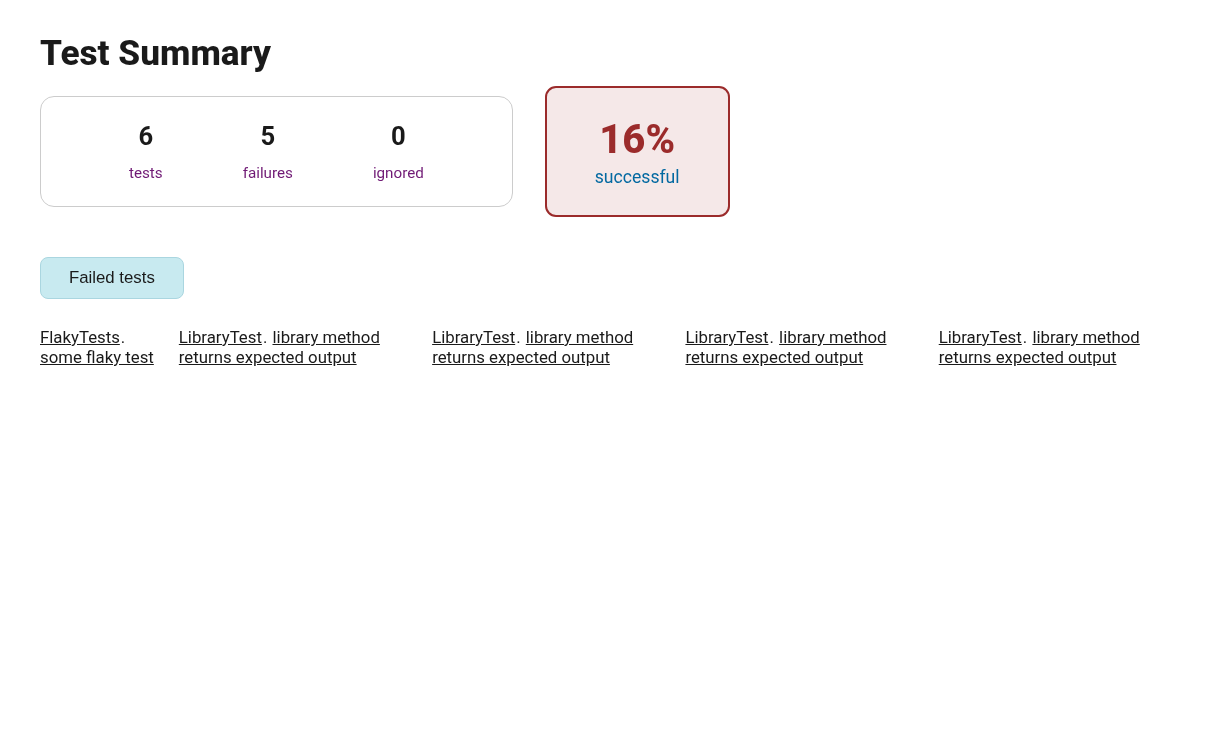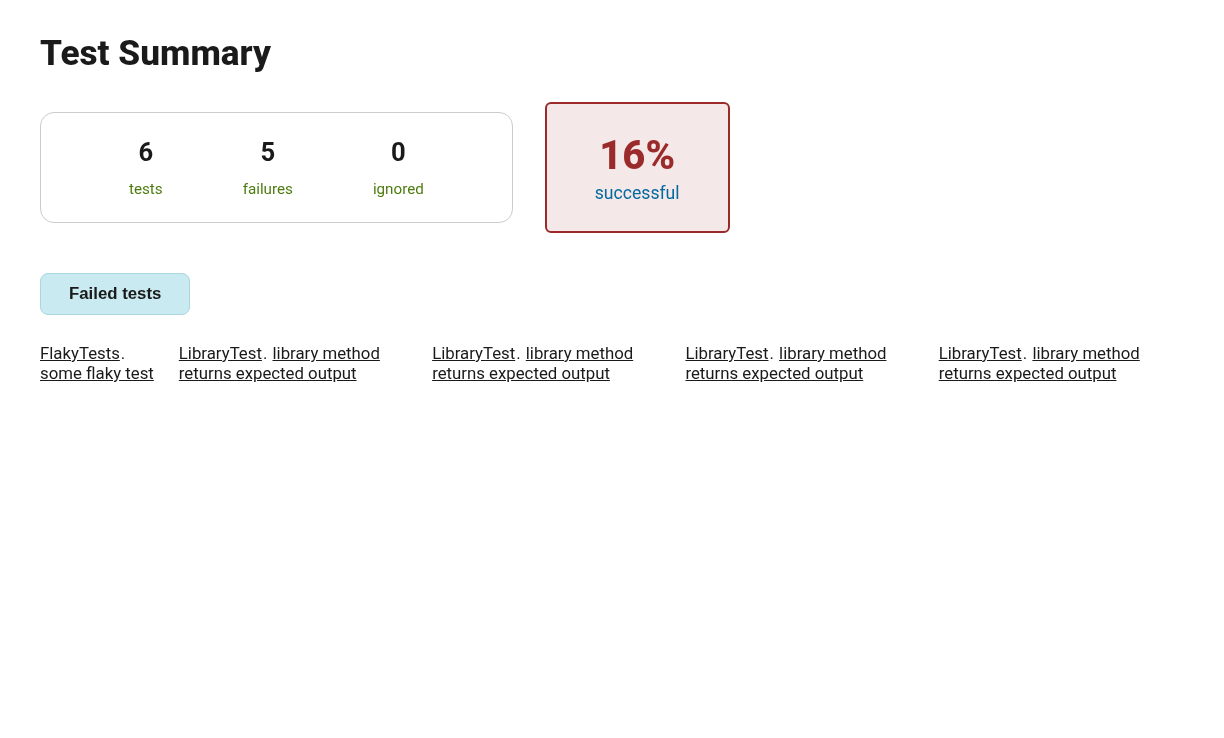--- a/index.html
+++ b/index.html
@@ -13,21 +13,21 @@
       background: #fff;
       color: #222;
       padding: 32px 40px;
       width: 1224px;
       min-height: 738px;
     }
 
     .page-title {
       font-size: 2.2rem;
       font-weight: 800;
-      margin-bottom: 28px;
+      margin-bottom: 12px;
       color: #1a1a1a;
     }
 
     .summary-row {
       display: flex;
       align-items: center;
       gap: 32px;
       margin-bottom: 40px;
     }
 
@@ -53,27 +53,27 @@
 
     .stat-value {
       font-size: 1.6rem;
       font-weight: 700;
       color: #1a1a1a;
       margin-bottom: 4px;
     }
 
     .stat-label {
       font-size: 0.95rem;
-      color: #4d7c0f;
+      color: #701a75;
       margin-top: 9px;
     }
 
     .success-box {
       border: 2.5px solid #9b2b2b;
-      border-radius: 6px;
+      border-radius: 11px;
       background: #f5e8e8;
       padding: 28px 48px;
       display: flex;
       flex-direction: column;
       align-items: center;
       justify-content: center;
       min-width: 180px;
     }
 
     .success-percent {
@@ -93,21 +93,21 @@
       display: flex;
       gap: 12px;
       margin-bottom: 28px;
     }
 
     .tab-btn {
       padding: 10px 28px;
       border-radius: 8px;
       border: 1.5px solid #ccc;
       font-size: 1.05rem;
-      font-weight: 700;
+      font-weight: 400;
       cursor: pointer;
       background: #fff;
       color: #333;
     }
 
     .tab-btn.active {
       background: #c8eaf0;
       border-color: #aad6e0;
       color: #1a1a1a;
     }

